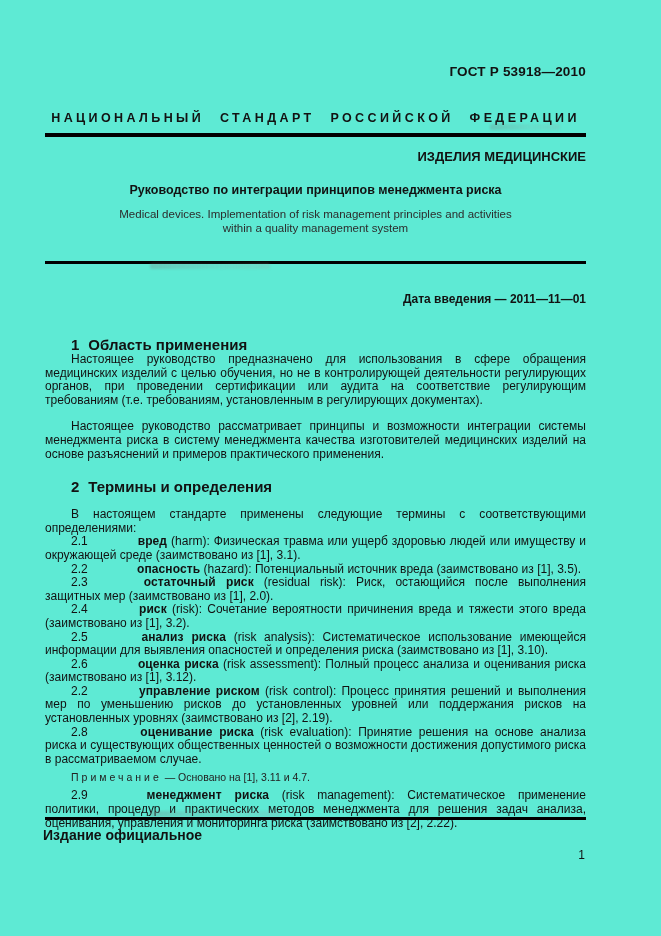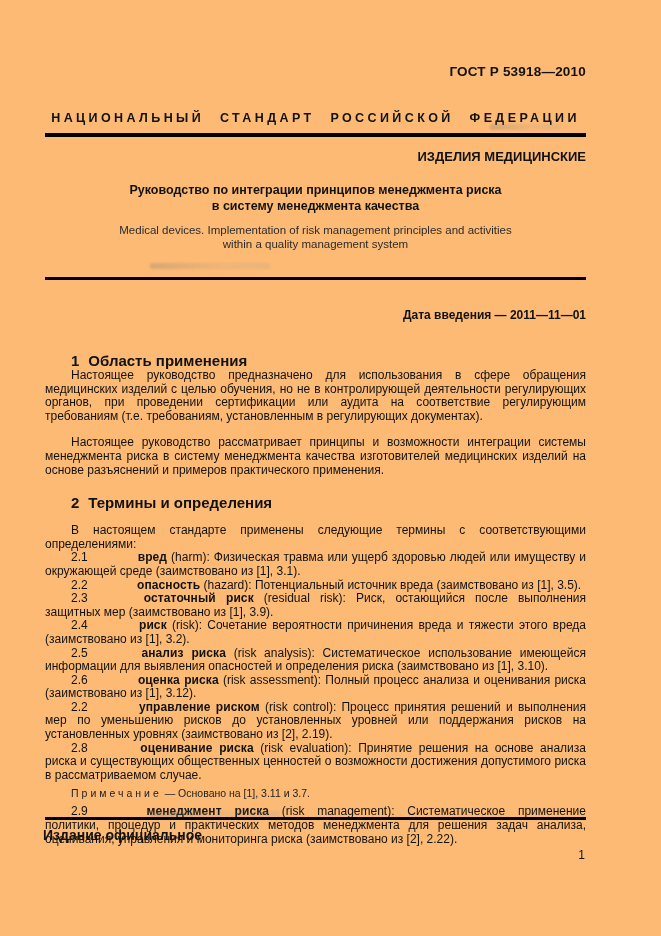--- a/index.html
+++ b/index.html
@@ -4,21 +4,21 @@
 <style>
   html, body {
     margin: 0;
     padding: 0;
     background: #ffffff;
   }
   .page {
     position: relative;
     width: 661px;
     height: 936px;
-    background: #fdba74;
+    background: #5eead4;
     font-family: "Liberation Sans", "DejaVu Sans", sans-serif;
     color: #121212;
     overflow: hidden;
   }
   .content {
     position: absolute;
     left: 45px;
     width: 541px;
     top: 0;
   }
@@ -147,21 +147,20 @@
     <div class="doc-number">ГОСТ Р 53918—2010</div>
 
     <div class="banner">НАЦИОНАЛЬНЫЙ СТАНДАРТ РОССИЙСКОЙ ФЕДЕРАЦИИ</div>
 
     <div class="rule-thick"></div>
 
     <div class="subject-title">ИЗДЕЛИЯ МЕДИЦИНСКИЕ</div>
 
     <div class="title-ru">
       <div>Руководство по интеграции принципов менеджмента риска</div>
-      <div>в систему менеджмента качества</div>
     </div>
 
     <div class="title-en">
       <div>Medical devices. Implementation of risk management principles and activities</div>
       <div>within a quality management system</div>
     </div>
 
     <div class="rule-thin"></div>
 
     <div class="effective-date">Дата введения — 2011—11—01</div>
@@ -172,33 +171,33 @@
     <p class="body-text first-para">Настоящее руководство рассматривает принципы и возможности интеграции системы менеджмента риска в систему менеджмента качества изготовителей медицинских изделий на основе разъяснений и примеров практического применения.</p>
 
     <h2 class="section-heading" id="sec2-heading"><span class="sec-num">2</span><span>Термины и определения</span></h2>
 
     <p class="body-text first-para">В настоящем стандарте применены следующие термины с соответствующими определениями:</p>
 
     <p class="body-text term"><span class="t-num">2.1</span> <b>вред</b> <span>(harm): Физическая травма или ущерб здоровью людей или имуществу и окружающей среде (заимствовано из [1], 3.1).</span></p>
 
     <p class="body-text term"><span class="t-num">2.2</span> <b>опасность</b> <span>(hazard): Потенциальный источник вреда (заимствовано из [1], 3.5).</span></p>
 
-    <p class="body-text term"><span class="t-num">2.3</span> <b>остаточный риск</b> <span>(residual risk): Риск, остающийся после выполнения защитных мер (заимствовано из [1], 3.9).</span></p>
+    <p class="body-text term"><span class="t-num">2.3</span> <b>остаточный риск</b> <span>(residual risk): Риск, остающийся после выполнения защитных мер (заимствовано из [1], 2.0).</span></p>
 
     <p class="body-text term"><span class="t-num">2.4</span> <b>риск</b> <span>(risk): Сочетание вероятности причинения вреда и тяжести этого вреда (заимствовано из [1], 3.2).</span></p>
 
     <p class="body-text term"><span class="t-num">2.5</span> <b>анализ риска</b> <span>(risk analysis): Систематическое использование имеющейся информации для выявления опасностей и определения риска (заимствовано из [1], 3.10).</span></p>
 
     <p class="body-text term"><span class="t-num">2.6</span> <b>оценка риска</b> <span>(risk assessment): Полный процесс анализа и оценивания риска (заимствовано из [1], 3.12).</span></p>
 
     <p class="body-text term"><span class="t-num">2.2</span> <b>управление риском</b> <span>(risk control): Процесс принятия решений и выполнения мер по уменьшению рисков до установленных уровней или поддержания рисков на установленных уровнях (заимствовано из [2], 2.19).</span></p>
 
     <p class="body-text term"><span class="t-num">2.8</span> <b>оценивание риска</b> <span>(risk evaluation): Принятие решения на основе анализа риска и существующих общественных ценностей о возможности достижения допустимого риска в рассматриваемом случае.</span></p>
 
-    <p class="note"><span class="note-label">Примечание</span> <span>— Основано на [1], 3.11 и 3.7.</span></p>
+    <p class="note"><span class="note-label">Примечание</span> <span>— Основано на [1], 3.11 и 4.7.</span></p>
 
     <p class="body-text term"><span class="t-num">2.9</span> <b>менеджмент риска</b> <span>(risk management): Систематическое применение политики, процедур и практических методов менеджмента для решения задач анализа, оценивания, управления и мониторинга риска (заимствовано из [2], 2.22).</span></p>
 
   </div>
 
   <div class="scan-artifact" id="artifact-1"></div>
   <div class="scan-artifact" id="artifact-2"></div>
   <div class="scan-artifact" id="artifact-3"></div>
 
   <div class="footer-rule"></div>

